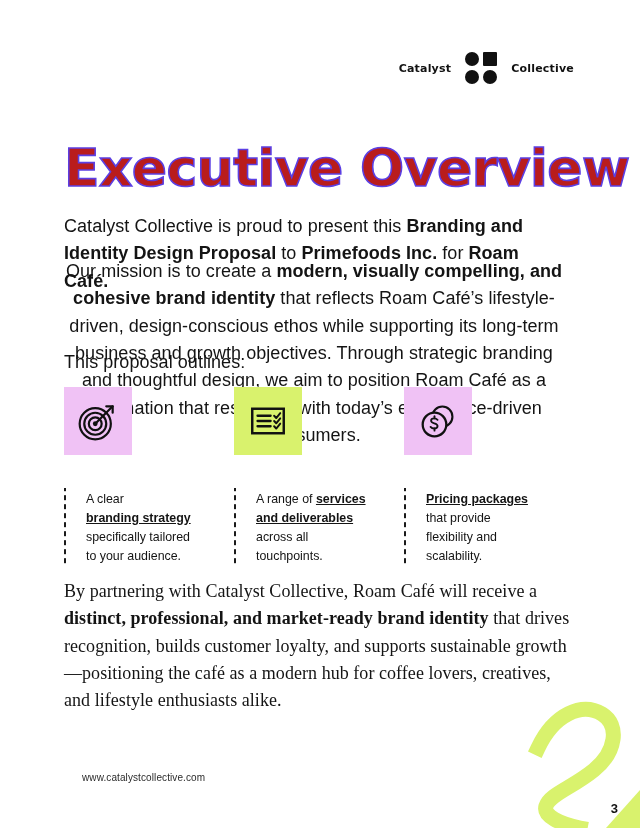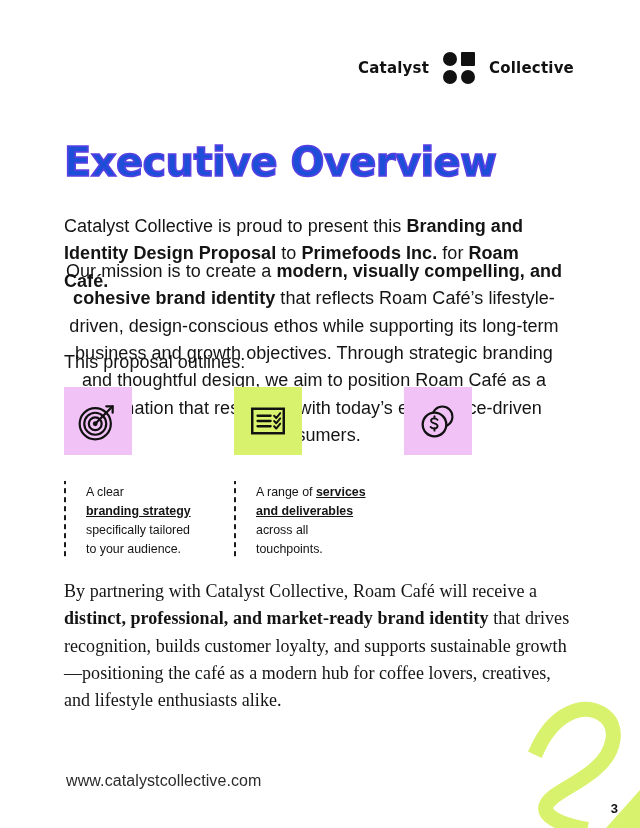--- a/index.html
+++ b/index.html
@@ -29,21 +29,21 @@
   .header {
     position: absolute;
     top: 52px;
     right: 66px;
     display: flex;
     align-items: center;
     gap: 14px;
   }
   .logo-word {
     font-family: "DejaVu Sans", sans-serif;
-    font-size: 15px;
+    font-size: 11px;
     font-weight: 700;
     letter-spacing: 0.2px;
     color: #111111;
     white-space: nowrap;
   }
   .logo-mark {
     display: grid;
     grid-template-columns: 14px 14px;
     grid-template-rows: 14px 14px;
     gap: 4px;
@@ -54,24 +54,24 @@
     border-radius: 50%;
   }
   .logo-dot.square { border-radius: 1px; }
 
   
   .title {
     position: absolute;
     top: 142px;
     left: 64px;
     font-family: "DejaVu Sans", sans-serif;
-    font-size: 40px;
+    font-size: 52px;
     font-weight: 700;
     letter-spacing: -0.6px;
-    color: #1d4ed8;
+    color: #b91c1c;
     line-height: 1.0;
     -webkit-text-stroke: 1.6px #5b3fe3;
     white-space: nowrap;
   }
 
   
   .body-block {
     position: absolute;
     left: 64px;
     width: 500px;
@@ -103,21 +103,21 @@
     width: 68px;
     height: 68px;
     display: flex;
     align-items: center;
     justify-content: center;
   }
   .icon-box.lilac { background: #f0c2f5; }
   .icon-box.lime  { background: #d9f26d; }
 
   .feature-text-wrap {
-    margin-top: 26px;
+    margin-top: 33px;
     display: flex;
     align-items: stretch;
   }
   .dash-rule {
     width: 2px;
     flex: 0 0 2px;
     background-image: linear-gradient(#1a1a1a 55%, rgba(255,255,255,0) 0%);
     background-position: left;
     background-size: 2px 9px;
     background-repeat: repeat-y;
@@ -134,23 +134,23 @@
   
   #para-closing {
     top: 578px;
     width: 508px;
     font-family: Liberation Serif, serif;
   }
 
   
   .footer-url {
     position: absolute;
-    left: 66px;
+    left: 82px;
     top: 772px;
-    font-size: 16px;
+    font-size: 10px;
     color: #2b2b2b;
     letter-spacing: 0.1px;
   }
 
   
   .swirl {
     position: absolute;
     right: 0;
     bottom: 0;
     width: 120px;
@@ -236,20 +236,21 @@
         <svg width="42" height="42" viewBox="0 0 48 48" fill="none">
           <circle cx="29" cy="19" r="11.5" stroke="#111" stroke-width="2.4"></circle>
           <circle cx="20" cy="28" r="13.5" fill="#f0c2f5" stroke="#111" stroke-width="2.6"></circle>
           <path d="M23.5 22.6c-1-1.1-2.3-1.6-3.8-1.6-2.2 0-3.6 1.1-3.6 2.7 0 1.6 1.3 2.3 3.6 2.9 2.4.6 3.8 1.4 3.8 3.1 0 1.8-1.6 2.9-3.9 2.9-1.7 0-3.1-.6-4.1-1.8" stroke="#111" stroke-width="2.1" stroke-linecap="round" fill="none"></path>
           <path d="M20 18.6 V21" stroke="#111" stroke-width="2.1" stroke-linecap="round"></path>
           <path d="M20 32.6 V35" stroke="#111" stroke-width="2.1" stroke-linecap="round"></path>
         </svg>
       </div>
       <div class="feature-text-wrap">
         <span class="dash-rule"></span>
+        <div class="feature-text"><b>Pricing packages</b><br>that provide<br>flexibility and<br>scalability.</div>
       </div>
     </div>
 
   </div>
 
   <p class="body-block" id="para-closing">By partnering with Catalyst Collective, Roam Café will receive a <b>distinct, professional, and market-ready brand identity</b> that drives recognition, builds customer loyalty, and supports sustainable growth—positioning the café as a modern hub for coffee lovers, creatives, and lifestyle enthusiasts alike.</p>
 
   <div class="footer-url">www.catalystcollective.com</div>
 
   <svg class="swirl" viewBox="0 0 120 150">

